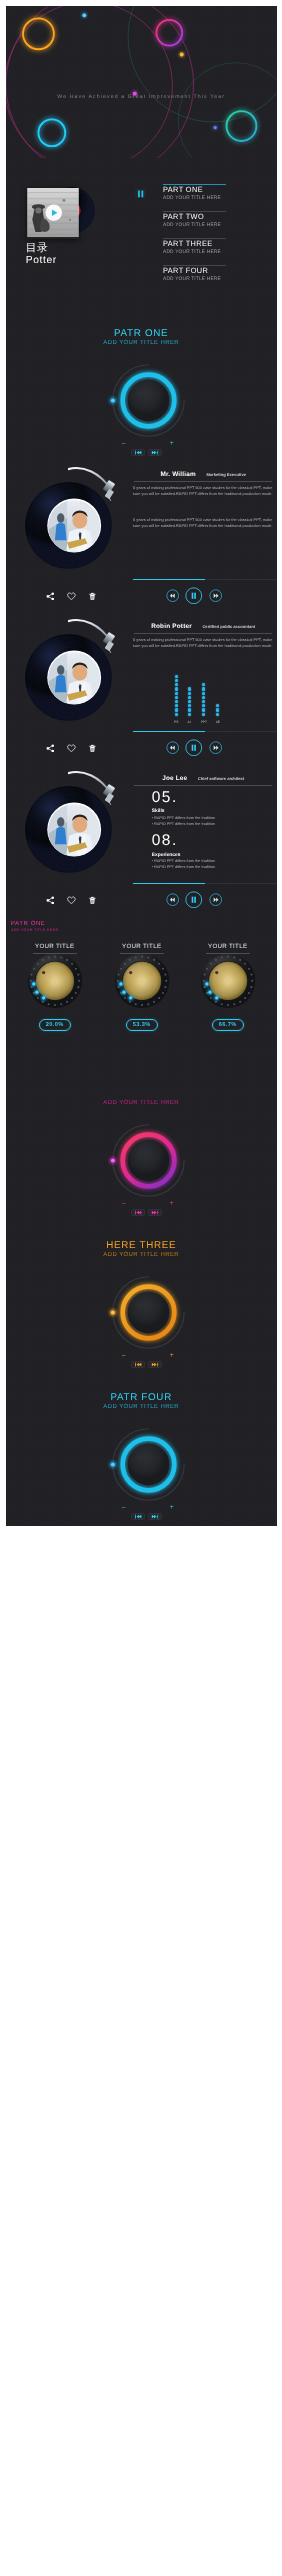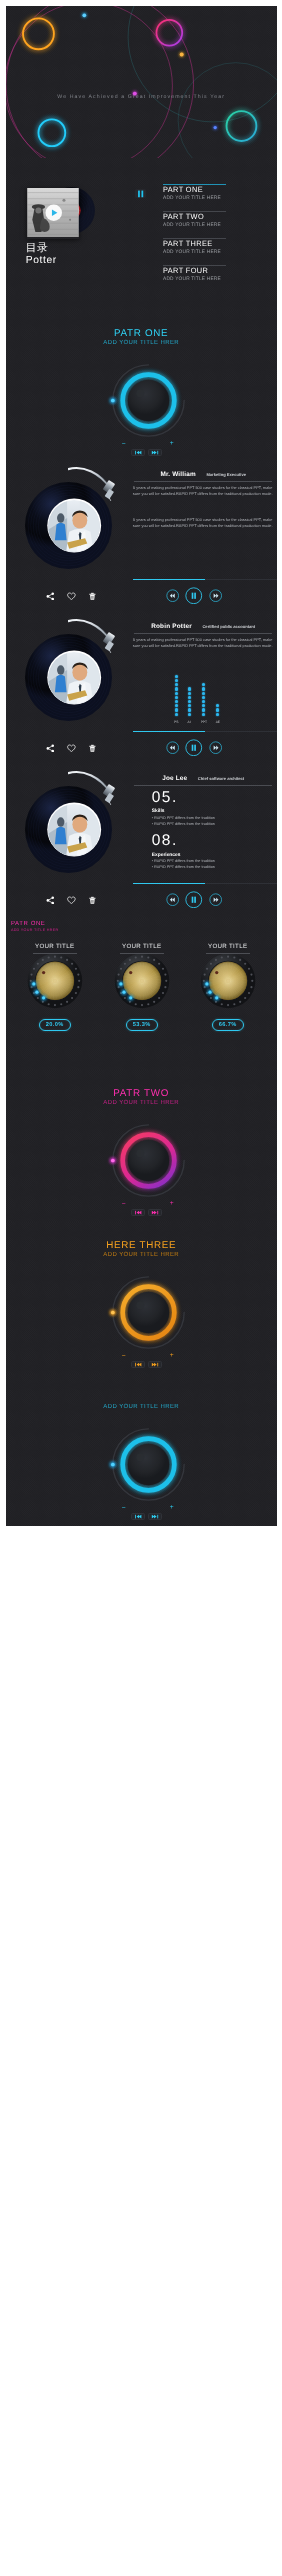--- a/index.html
+++ b/index.html
@@ -1005,21 +1005,20 @@
     <div class="abs kt" style="left:105px;top:25px;width:62px">YOUR TITLE</div>
     <div class="abs krule" style="left:114px;top:35px;width:44px"></div>
     <div class="abs kt" style="left:191px;top:25px;width:62px">YOUR TITLE</div>
     <div class="abs krule" style="left:200px;top:35px;width:44px"></div>
     <div class="abs kbadge" style="left:33px;top:101px">20.0%</div>
     <div class="abs kbadge" style="left:120px;top:101px">53.3%</div>
     <div class="abs kbadge" style="left:206px;top:101px">66.7%</div>
   </div>
 
   <div class="slide sq">
-    <div class="abs ctr dv-t1" style="top:18.5px;color:#ff2fb0">PATR TWO</div>
     <div class="abs ctr dv-t2" style="top:30px;color:#c42186">ADD YOUR TITLE HRER</div>
     <svg class="abs" style="left:96px;top:44px" width="93" height="93" viewBox="0 0 180 180">
       <defs>
         <filter id="glo2" x="-60%" y="-60%" width="220%" height="220%">
               <feGaussianBlur stdDeviation="5.5" result="b"></feGaussianBlur>
               <feMerge>
                 <feMergeNode in="b"></feMergeNode>
                 <feMergeNode in="SourceGraphic"></feMergeNode>
               </feMerge>
             </filter>
@@ -1110,20 +1109,21 @@
             <svg width="8.2" height="5.2" viewBox="0 0 16 10">
               <rect x="12.4" y="1.5" width="1.6" height="7" fill="#f5a01e"></rect>
               <path d="M6 1.5 L11 5 L6 8.5 Z" fill="#f5a01e"></path>
               <path d="M1.6 1.5 L6.6 5 L1.6 8.5 Z" fill="#f5a01e"></path>
             </svg>
           </div>
     </div>
   </div>
 
   <div class="slide sq">
+    <div class="abs ctr dv-t1" style="top:18.5px;color:#2fd2f5">PATR FOUR</div>
     <div class="abs ctr dv-t2" style="top:30px;color:#23a6c6">ADD YOUR TITLE HRER</div>
     <svg class="abs" style="left:96px;top:44px" width="93" height="93" viewBox="0 0 180 180">
       <defs>
         <filter id="glo4" x="-60%" y="-60%" width="220%" height="220%">
               <feGaussianBlur stdDeviation="5.5" result="b"></feGaussianBlur>
               <feMerge>
                 <feMergeNode in="b"></feMergeNode>
                 <feMergeNode in="SourceGraphic"></feMergeNode>
               </feMerge>
             </filter>

